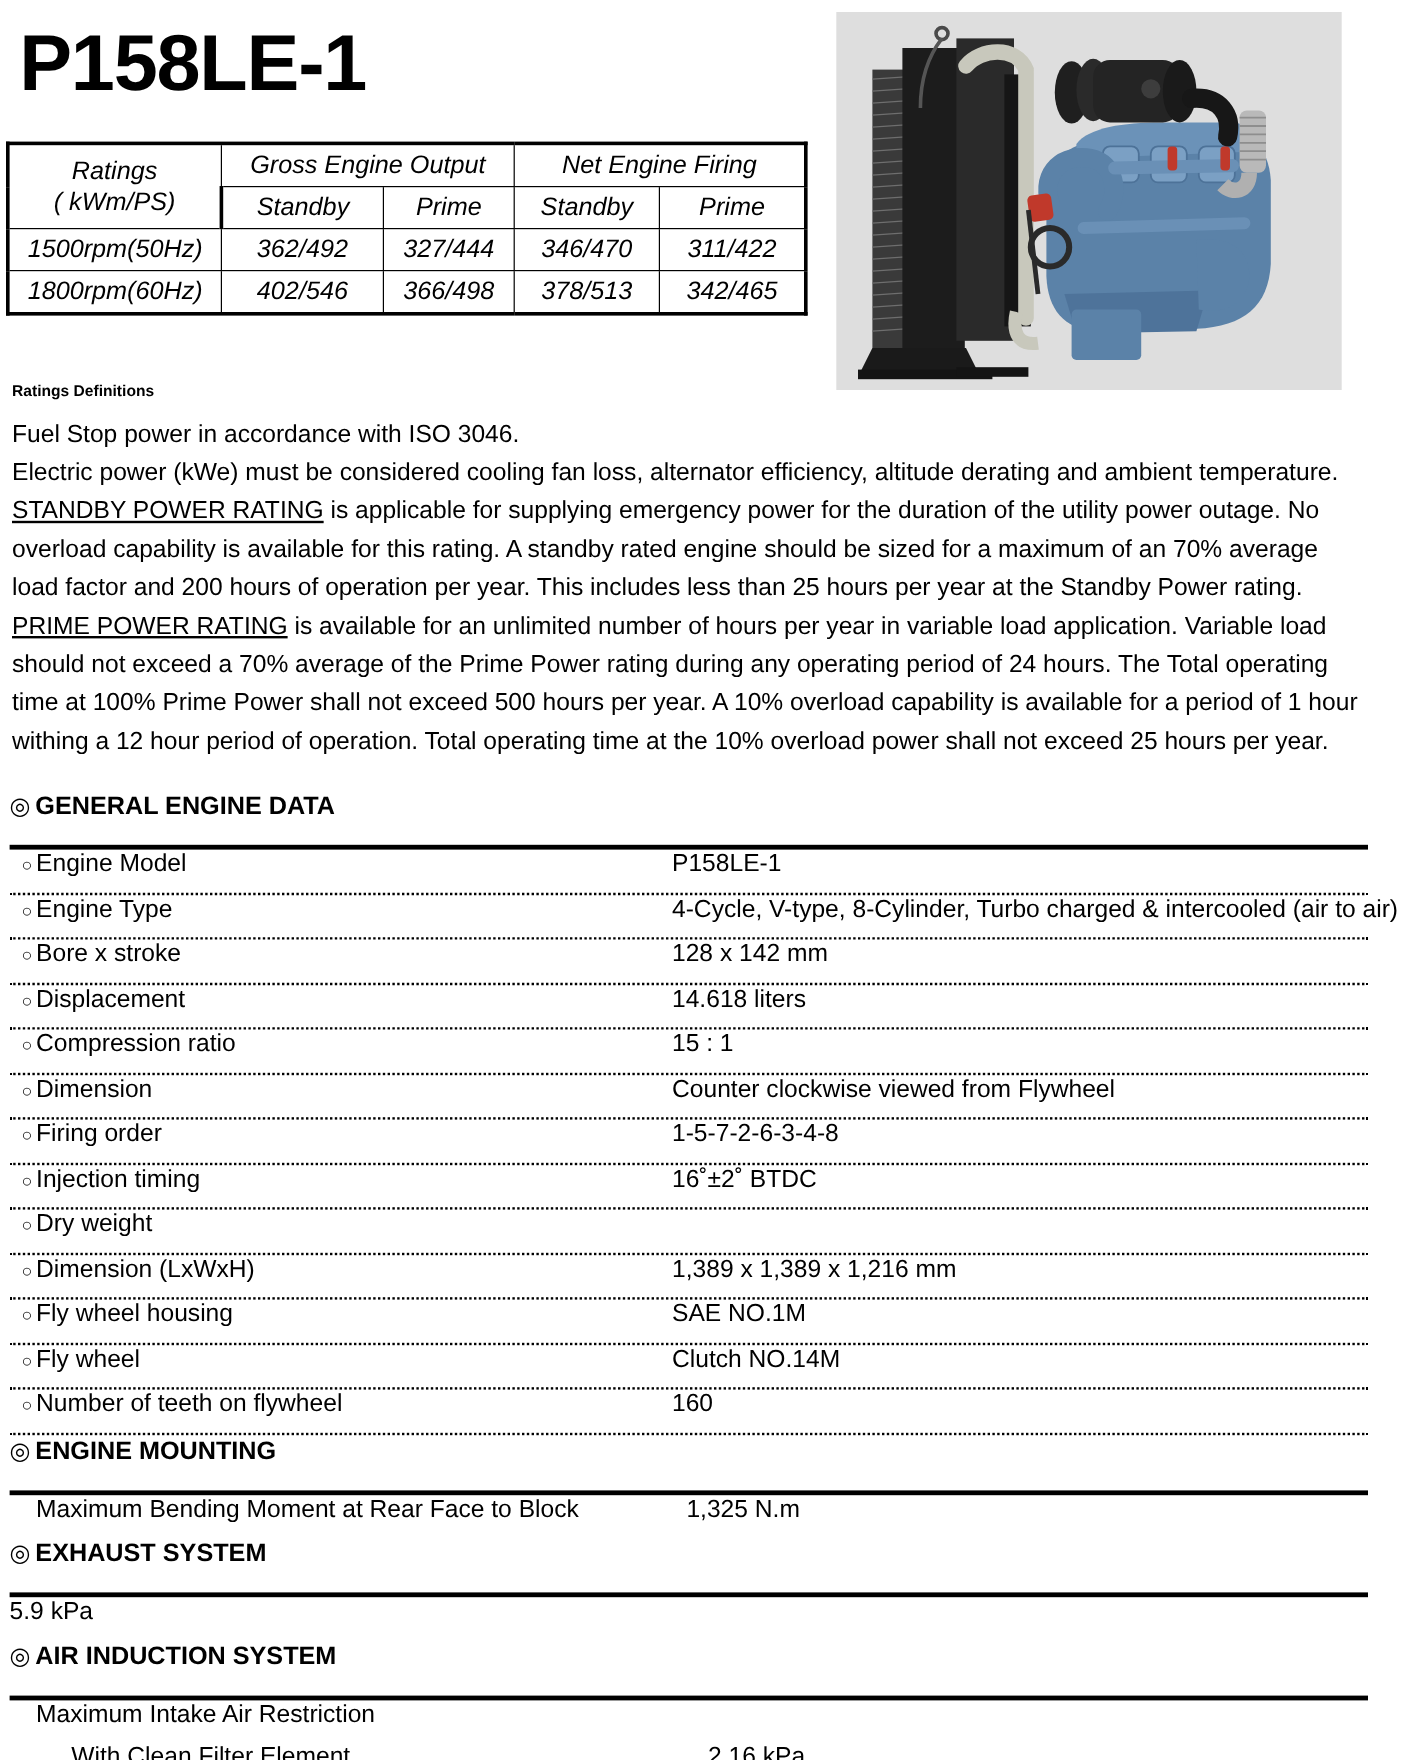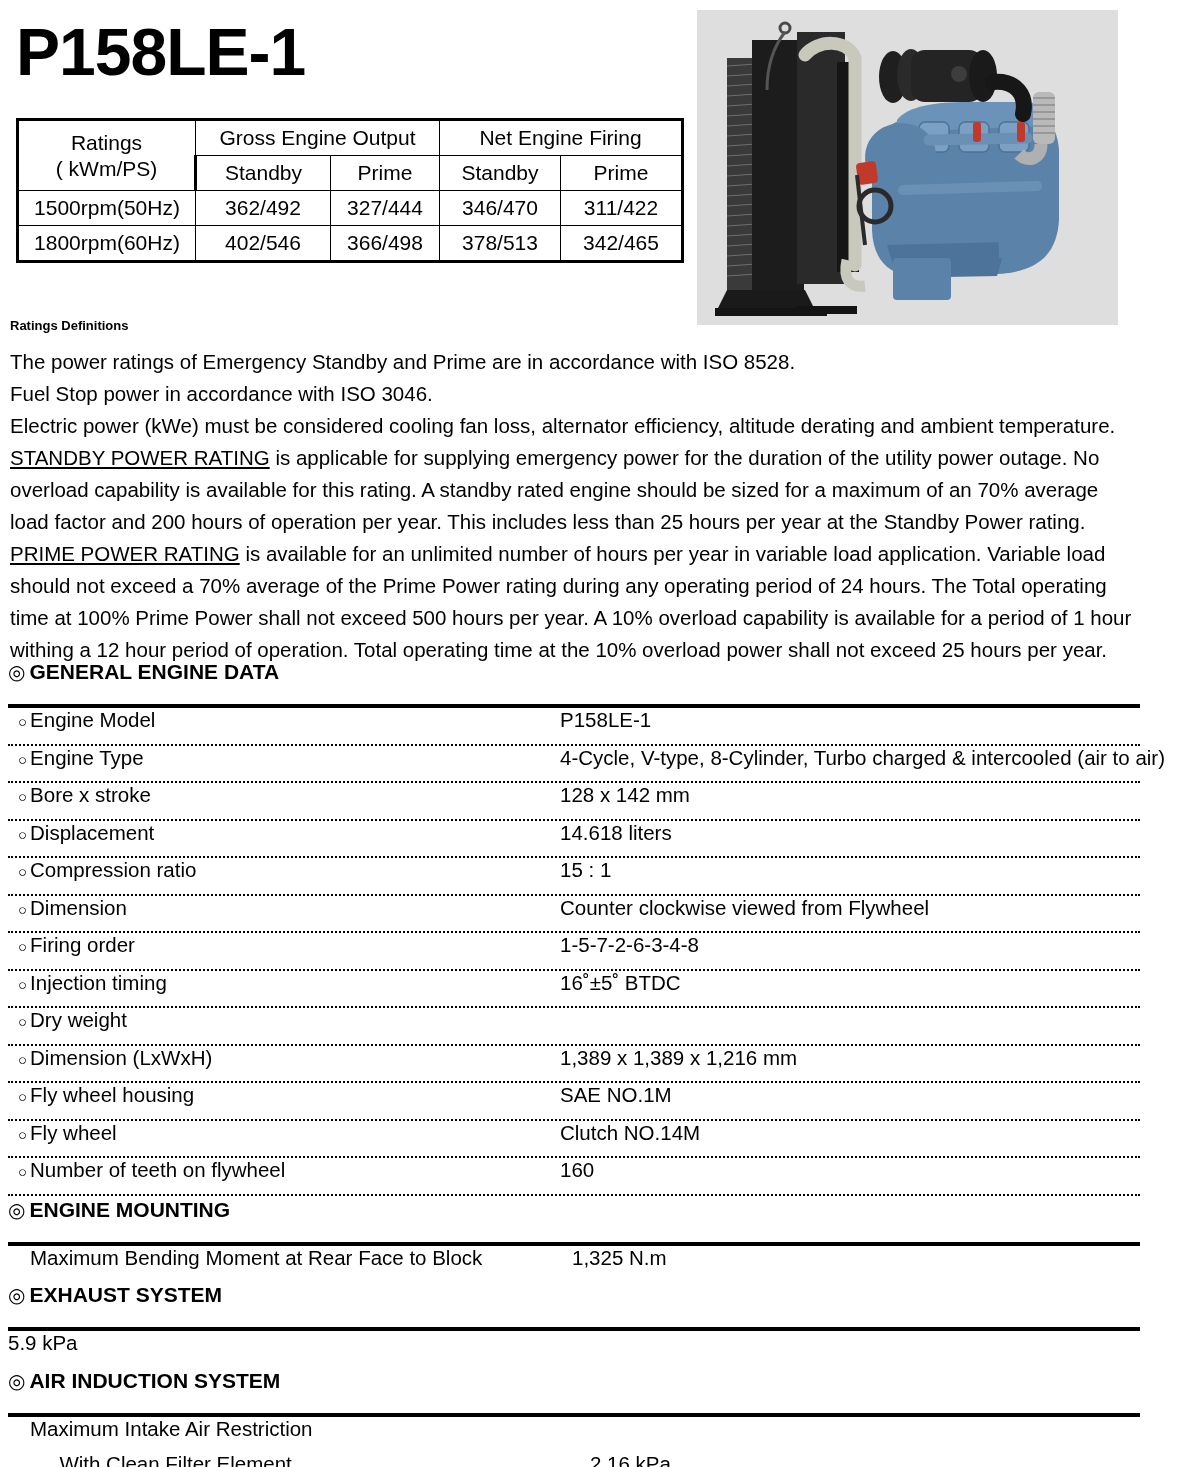--- a/index.html
+++ b/index.html
@@ -36,26 +36,27 @@
     width: 421px;
     height: 315px;
     background: #dedede;
     overflow: hidden;
   }
   .photo svg { display: block; }
 
   
   .ratings-table {
     position: absolute;
-    left: 16px;
+    left: 5px;
     top: 118px;
     width: 665px;
     border-collapse: collapse;
     table-layout: fixed;
     font-size: 21px;
+    font-style: italic;
   }
   .ratings-table td, .ratings-table th {
     border: 1.5px solid #000;
     text-align: center;
     padding: 4px 2px;
     font-weight: normal;
     line-height: 26px;
   }
   .ratings-table .outer-top td, .ratings-table .outer-top th { border-top: 3px solid #000; }
   .ratings-table td:first-child, .ratings-table th:first-child { border-left: 3px solid #000; }
@@ -283,21 +284,20 @@
       <td>402/546</td>
       <td>366/498</td>
       <td>378/513</td>
       <td>342/465</td>
     </tr>
   </tbody>
 </table>
 
 <div class="defs">
   <div class="defs-title">Ratings Definitions</div>
-  <p class="para">The power ratings of Emergency Standby and Prime are in accordance with ISO 8528.</p>
   <p class="para">Fuel Stop power in accordance with ISO 3046.</p>
   <p class="para">Electric power (kWe) must be considered cooling fan loss, alternator efficiency, altitude derating and ambient temperature.</p>
   <p class="para"><span class="underline-lead">STANDBY POWER RATING</span><span> is applicable for supplying emergency power for the duration of the utility power outage. No overload capability is available for this rating. A standby rated engine should be sized for a maximum of an 70% average load factor and 200 hours of operation per year. This includes less than 25 hours per year at the Standby Power rating.</span></p>
   <p class="para"><span class="underline-lead">PRIME POWER RATING</span><span> is available for an unlimited number of hours per year in variable load application. Variable load should not exceed a 70% average of the Prime Power rating during any operating period of 24 hours. The Total operating time at 100% Prime Power shall not exceed 500 hours per year. A 10% overload capability is available for a period of 1 hour withing a 12 hour period of operation. Total operating time at the 10% overload power shall not exceed 25 hours per year.</span></p>
 </div>
 
 <div class="specs">
 
   <div class="sec-block">
     <div class="sec-head"><span class="mark">◎</span><span>GENERAL ENGINE DATA</span></div>
@@ -349,21 +349,21 @@
             <span class="bullet">○</span>
             <span>Firing order</span>
           </span>
         <span class="value">1-5-7-2-6-3-4-8</span>
       </div>
       <div class="row">
         <span class="label">
             <span class="bullet">○</span>
             <span>Injection timing</span>
           </span>
-        <span class="value">16˚±5˚ BTDC</span>
+        <span class="value">16˚±2˚ BTDC</span>
       </div>
       <div class="row">
         <span class="label">
             <span class="bullet">○</span>
             <span>Dry weight</span>
           </span>
       </div>
       <div class="row">
         <span class="label">
             <span class="bullet">○</span>

